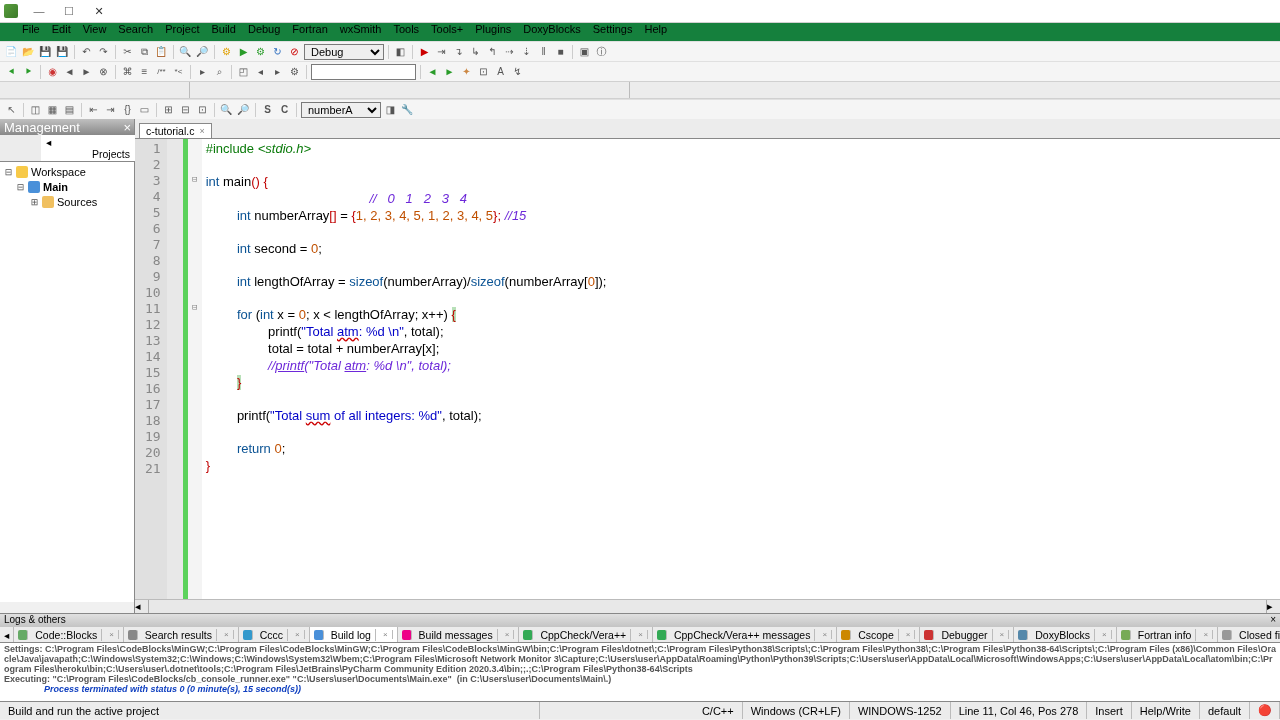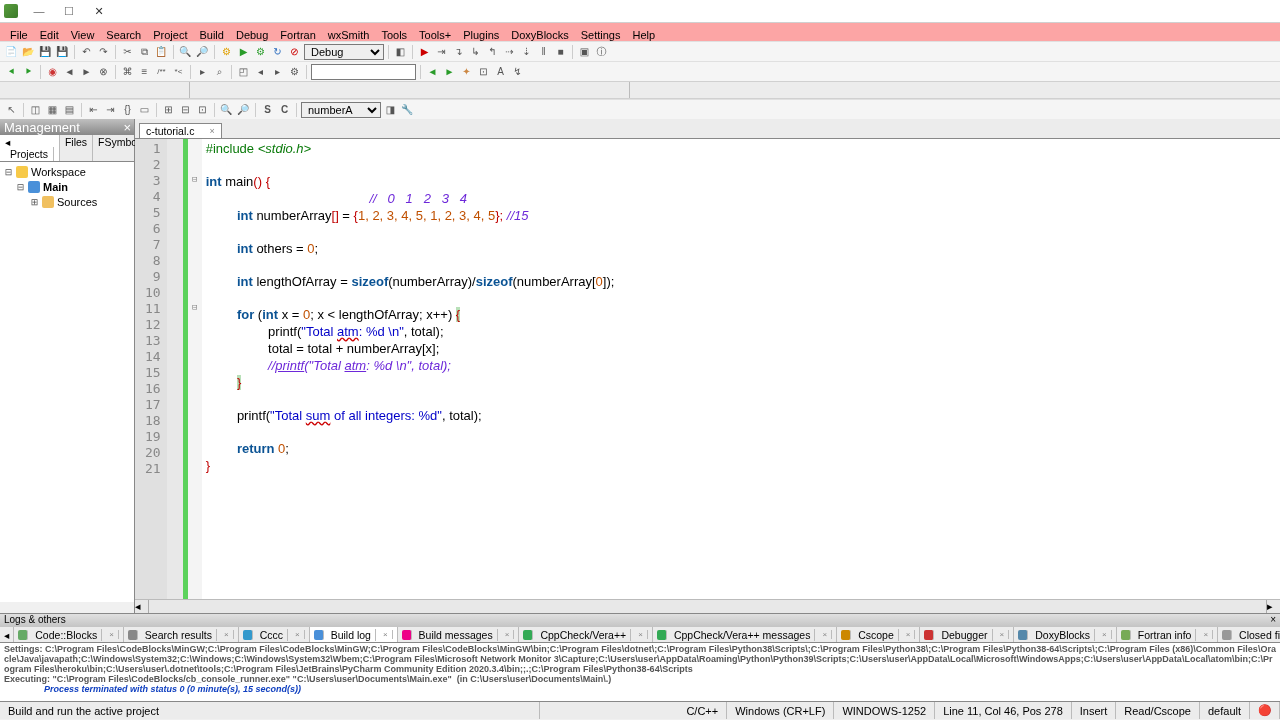--- a/index.html
+++ b/index.html
@@ -7,63 +7,63 @@
 
 
 .titlebar { height:23px; background:#fff; display:flex; align-items:center; padding:0 4px; border-bottom:1px solid #d0d0d0; }
 .titlebar .app-icon { width:14px; height:14px; background:linear-gradient(135deg,#5a9e3e,#3b7a2a); border-radius:2px; margin-right:6px; }
 .titlebar .title { flex:1; font-size:12px; }
 .win-controls { display:flex; }
 .win-btn { width:30px; height:20px; display:flex; align-items:center; justify-content:center; color:#666; font-size:11px; }
 .win-btn.close { color:#333; }
 
 
-.menubar { height:18px; background:#fca5a5; display:flex; align-items:flex-end; padding:0 4px; font-size:11px; }
+.menubar { height:18px; background:#15803d; display:flex; align-items:flex-start; padding:0 16px; font-size:11px; }
 .menubar span { padding:0 6px; cursor:default; }
 
 
 .toolbar { height:20px; background:#f5f5f5; border-top:1px solid #e0e0e0; display:flex; align-items:center; padding:0 4px; gap:2px; }
 .tb-btn { width:15px; height:15px; display:inline-flex; align-items:center; justify-content:center; font-size:10px; color:#555; border:1px solid transparent; }
 .tb-sep { width:1px; height:14px; background:#ccc; margin:0 2px; }
 .tb-combo { height:16px; font-size:11px; border:1px solid #7a7a7a; padding:0 2px; }
 .tb-input { height:16px; border:1px solid #7a7a7a; font-size:11px; }
 
 
 .breadcrumb-bar{ height:18px; background:#ececec; border-top:1px solid #d0d0d0; border-bottom:1px solid #d0d0d0; display:flex; }
 .breadcrumb-bar .bc{ flex:0 0 190px; border-right:1px solid #bbb; }
 .breadcrumb-bar .bc2{ flex:1; border-right:1px solid #bbb; max-width:440px; }
 
 
 .mgmt-title { height:16px; background:linear-gradient(#c0c0c0,#888); color:#fff; font-size:13px; padding:1px 4px; position:relative;}
 .mgmt-title .x{position:absolute; right:3px; top:1px;}
 .mgmt-tabs { display:flex; background:#ececec; border-bottom:1px solid #888; font-size:10.5px; }
-.mgmt-tabs span { padding:1px 5px; border-right:1px solid #bbb; }
+.mgmt-tabs span { padding:1px 5px; border-right:1px solid #bbb;margin-left:41px; }
 .mgmt-tabs span.active { background:#fff; }
 .mgmt-tabs .more{ padding:1px 3px; }
 .tree { background:#fff; height:440px; font-size:11px; padding:2px; overflow:hidden; }
 .tree .node { display:flex; align-items:center; padding:0 2px; height:15px; gap:3px; }
 .tree .exp { width:9px; text-align:center; color:#555; font-size:9px; }
 .tree .ic { width:12px; height:12px; border-radius:2px; }
 .tree .ic.ws { background:#f7c948; }
 .tree .ic.prj { background:#4a90d9; }
 .tree .ic.fld { background:#f0c060; }
 
 
 .editor-tabs { height:20px; background:#ececec; display:flex; align-items:flex-end; padding-left:4px; border-bottom:1px solid #888;}
-.editor-tab { background:#fff; border:1px solid #888; border-bottom:none; padding:1px 6px; font-size:10.5px; display:flex; gap:15px; align-items:center; }
+.editor-tab { background:#fff; border:1px solid #888; border-bottom:none; padding:1px 6px; font-size:10.5px; display:flex; gap:5px; align-items:center; }
 .editor-tab .x{ color:#888; font-size:9px; }
 
 .code-container { display:flex; background:#fff; height:460px; position:relative; }
 .gutter { background:#e0e0e0; text-align:right; font-family:Consolas,monospace; font-size:13px; color:#888; padding:2px 6px 2px 10px; line-height:16px; user-select:none; }
 .marker-col { width:16px; background:#e8e8e8; }
 .change-bar { width:5px; background:#5bd25b; }
 .fold-col { width:14px; background:#f4f4f4; position:relative; font-family:monospace; font-size:9px; color:#888; line-height:16px; text-align:center;}
 .code { font-family:Consolas,"Courier New",monospace; font-size:13px; line-height:16px; padding:2px 4px; white-space:pre; }
 
-.kw{ color:#0b5394; font-weight:bold; }
+.kw{ color:#0b5394; font-weight:normal; }
 .pre{ color:#0a7a0a; }
 .inc{ color:#0a7a0a; font-style:italic; }
 .num{ color:#c05000; }
 .str{ color:#0000c8; }
 .op{ color:#c00000; }
 .brace{ color:#c00000; }
 .cmt{ color:#6d28d9; font-style:italic; }
 .cmt .u{ text-decoration:underline; }
 .id{ color:#000; }
 
@@ -265,21 +265,21 @@
       <div class="gutter">1<br>2<br>3<br>4<br>5<br>6<br>7<br>8<br>9<br>10<br>11<br>12<br>13<br>14<br>15<br>16<br>17<br>18<br>19<br>20<br>21</div>
       <div class="marker-col"></div>
       <div class="change-bar"></div>
       <div class="fold-col"><br><br>⊟<br><br><br><br><br><br><br><br>⊟<br><br><br><br><br><br><br><br><br><br></div>
       <div class="code"><span class="pre">#include </span><span class="inc">&lt;stdio.h&gt;</span>
 
 <span class="kw">int</span><span class="id"> main</span><span class="op">()</span><span class="brace"> {</span>
                      <span class="cmt">//   0   1   2   3   4</span>
     <span class="kw">int</span><span class="id"> numberArray</span><span class="op">[]</span><span> = </span><span class="brace">{</span><span class="num">1, 2, 3, 4, 5, 1, 2, 3, 4, 5</span><span class="brace">};</span><span class="cmt"> //15</span>
 
-    <span class="kw">int</span><span> others = </span><span class="num">0</span><span>;</span>
+    <span class="kw">int</span><span> second = </span><span class="num">0</span><span>;</span>
 
     <span class="kw">int</span><span> lengthOfArray = </span><span class="kw">sizeof</span><span>(numberArray)/</span><span class="kw">sizeof</span><span>(numberArray[</span><span class="num">0</span><span>]);</span>
 
     <span class="kw">for</span><span> (</span><span class="kw">int</span><span> x = </span><span class="num">0</span><span>; x &lt; lengthOfArray; x++) </span><span class="brace" style="background:#b8e0b8">{</span>
         <span>printf(</span><span class="str">"Total <span style="text-decoration:underline wavy #c00">atm</span>: %d \n"</span><span>, total);</span>
         <span>total = total + numberArray[x];</span>
         <span class="cmt"><span>//</span><span class="u">printf</span><span>("Total </span><span class="u">atm</span><span>: %d \n", total);</span></span>
     <span class="brace" style="background:#b8e0b8">}</span>
 
     <span>printf(</span><span class="str">"Total <span style="text-decoration:underline wavy #c00">sum</span> of all integers: %d"</span><span>, total);</span>
@@ -365,17 +365,17 @@
 <span class="blue">Process terminated with status 0 (0 minute(s), 15 second(s))</span></div>
 
 <div class="statusbar">
   <div class="cell first">Build and run the active project</div>
   <div style="flex:1"></div>
   <div class="cell">C/C++</div>
   <div class="cell">Windows (CR+LF)</div>
   <div class="cell">WINDOWS-1252</div>
   <div class="cell">Line 11, Col 46, Pos 278</div>
   <div class="cell">Insert</div>
-  <div class="cell">Read/Cscope</div>
+  <div class="cell">Help/Write</div>
   <div class="cell">default</div>
   <div class="cell" style="width:30px">🔴</div>
 </div>
 <div class="activate">Activate Windows</div>
 
 </body></html>

